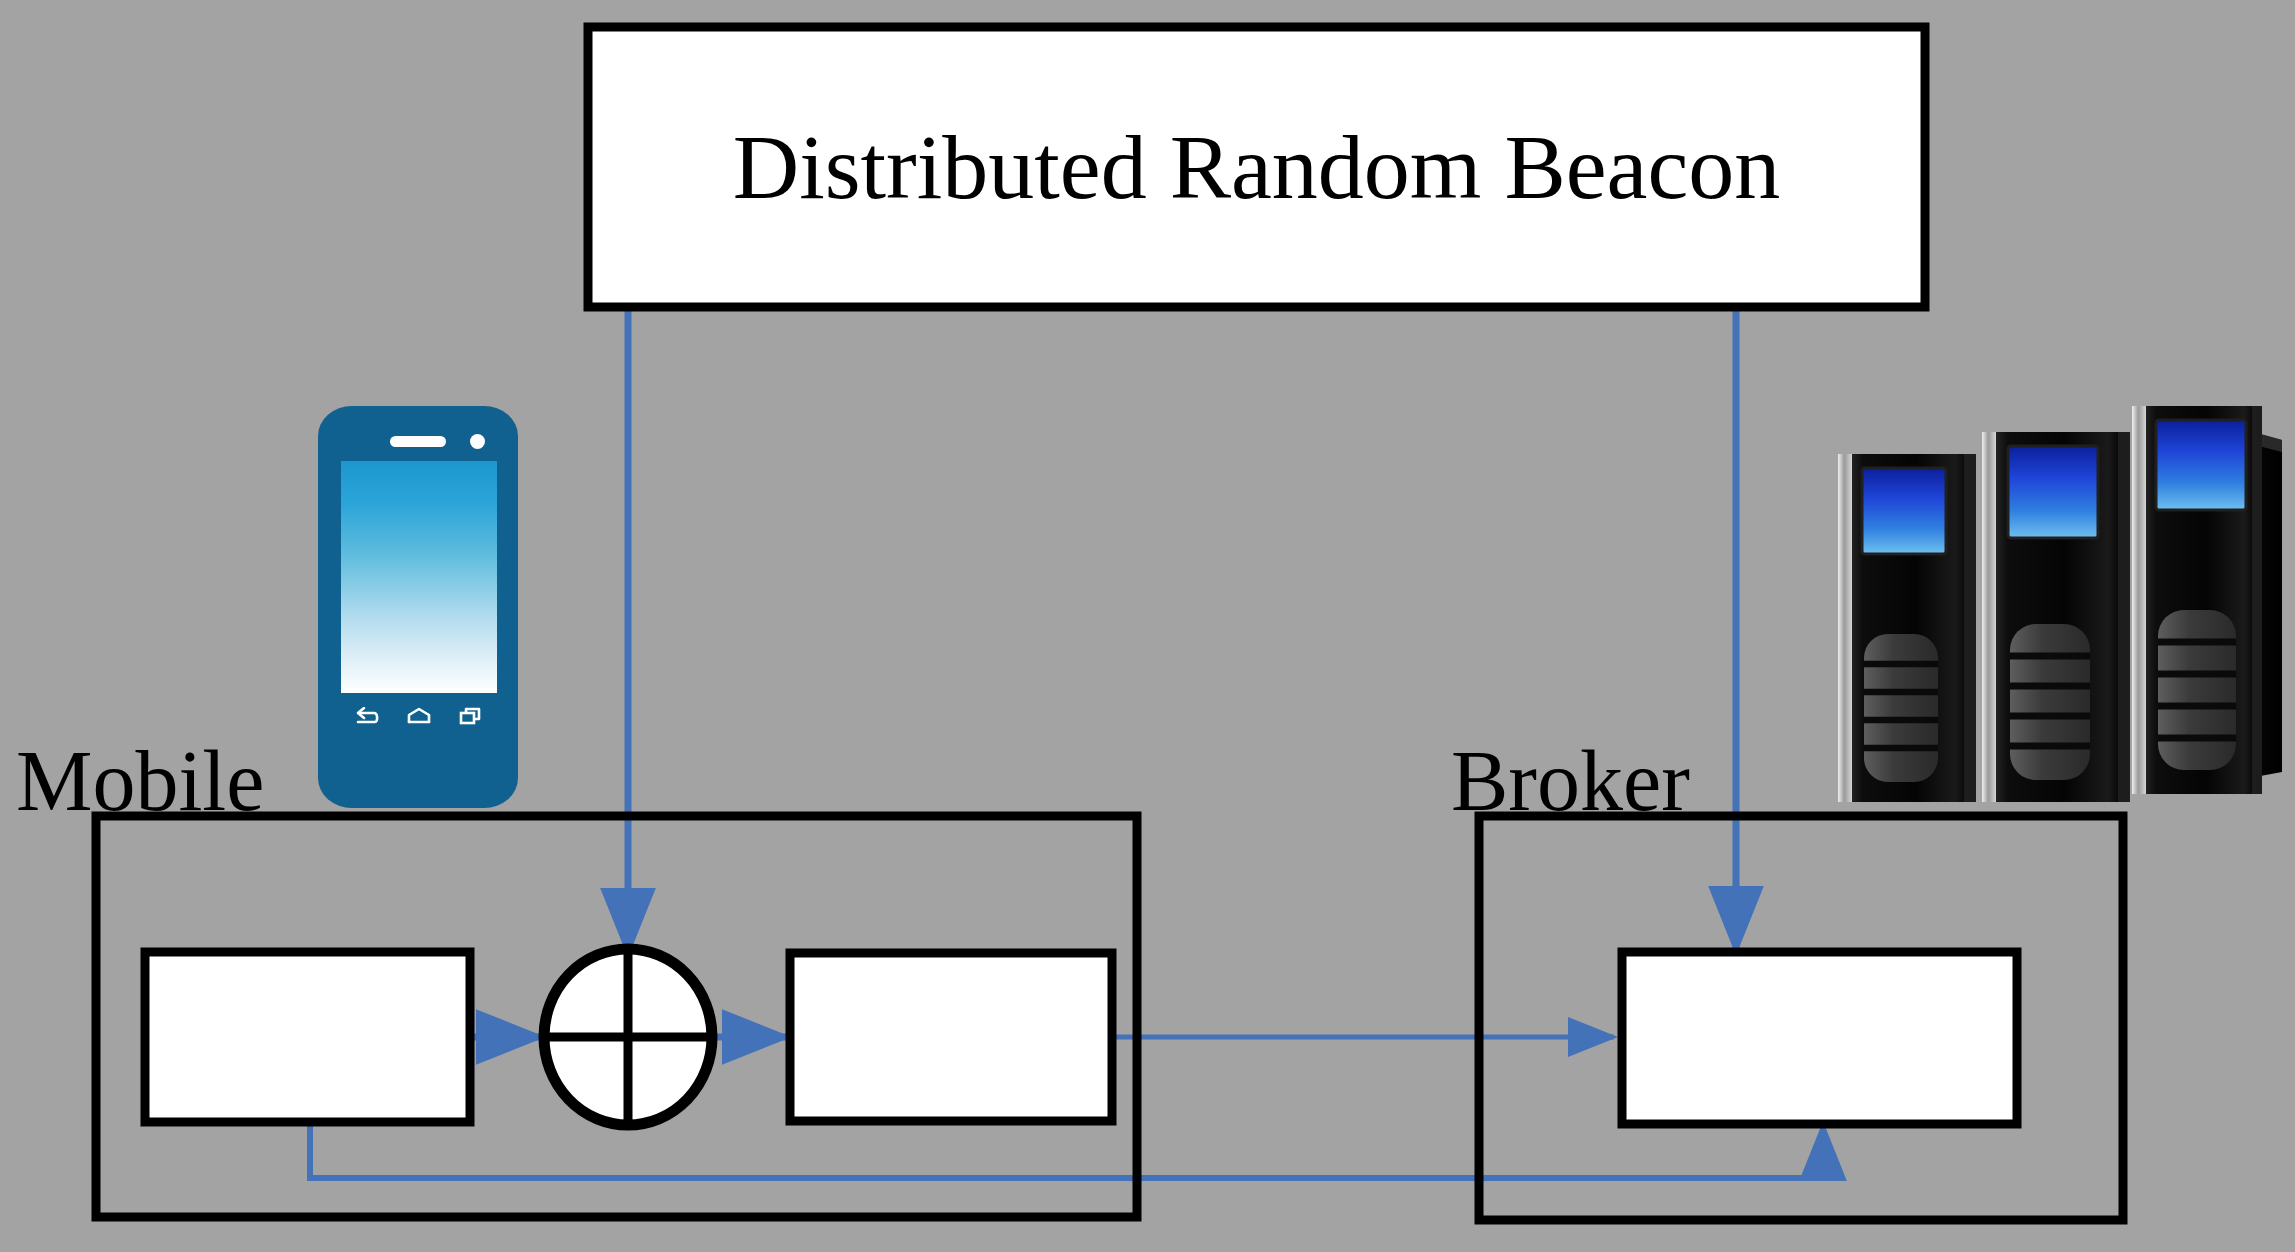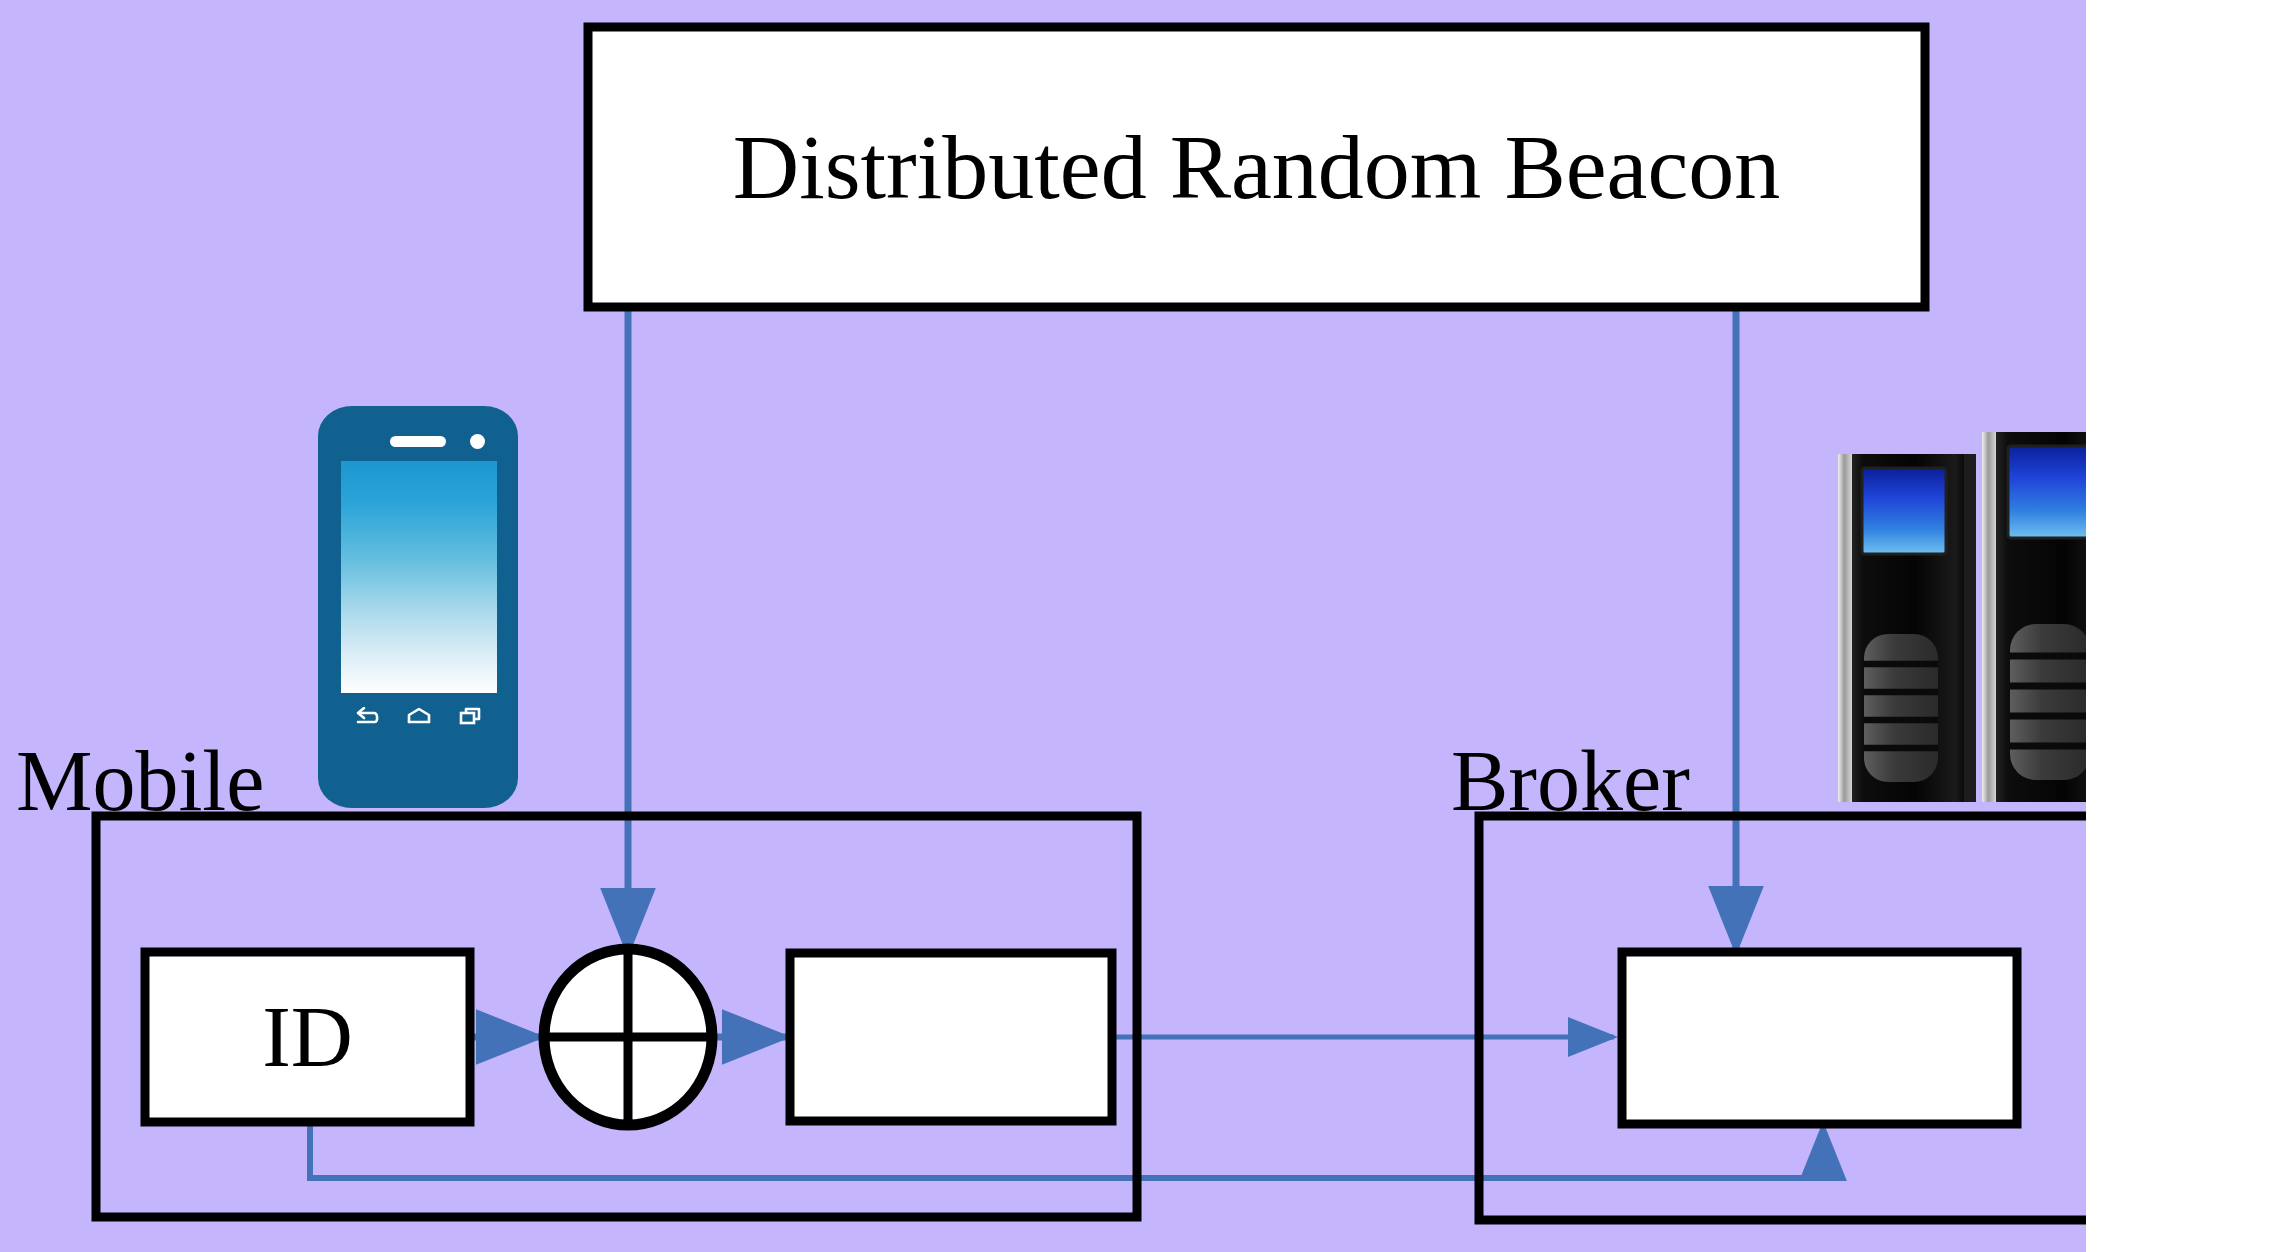--- a/index.html
+++ b/index.html
@@ -3,23 +3,23 @@
 <meta charset="utf-8">
 <title>Distributed Random Beacon Diagram</title>
 <style>
   html, body {
     margin: 0;
     padding: 0;
     background: #ffffff;
   }
   #stage {
     position: relative;
-    width: 2086px;
+    width: 2295px;
     height: 1252px;
-    background: #c4b5fd;
+    background: #a3a3a3;
     overflow: hidden;
     font-family: "Liberation Serif", "DejaVu Serif", serif;
   }
   svg.layer {
     position: absolute;
     left: 0;
     top: 0;
     width: 2295px;
     height: 1252px;
   }
@@ -148,21 +148,20 @@
 
     <g>
       <ellipse cx="628" cy="1037" rx="84" ry="88" fill="#ffffff" stroke="#000000" stroke-width="11"></ellipse>
       <line x1="628" y1="949" x2="628" y2="1125" stroke="#000000" stroke-width="9"></line>
       <line x1="544" y1="1037" x2="712" y2="1037" stroke="#000000" stroke-width="9"></line>
     </g>
   </svg>
 
   <div class="boxlabel" style="left:588px; top:27px; width:1337px; height:280px; font-size:92px;">Distributed Random Beacon</div>
 
-  <div class="boxlabel" style="left:145px; top:952px; width:325px; height:170px; font-size:86px;">ID</div>
 
 
 
   <div class="outside-label" style="left:1451px; top:738px; font-size:86px;">Broker</div>
 
   <div class="outside-label" style="left:16px; top:738px; font-size:86px;">Mobile</div>
 
   <div id="phone">
     <div id="phone-body"></div>
     <div id="phone-speaker"></div>

